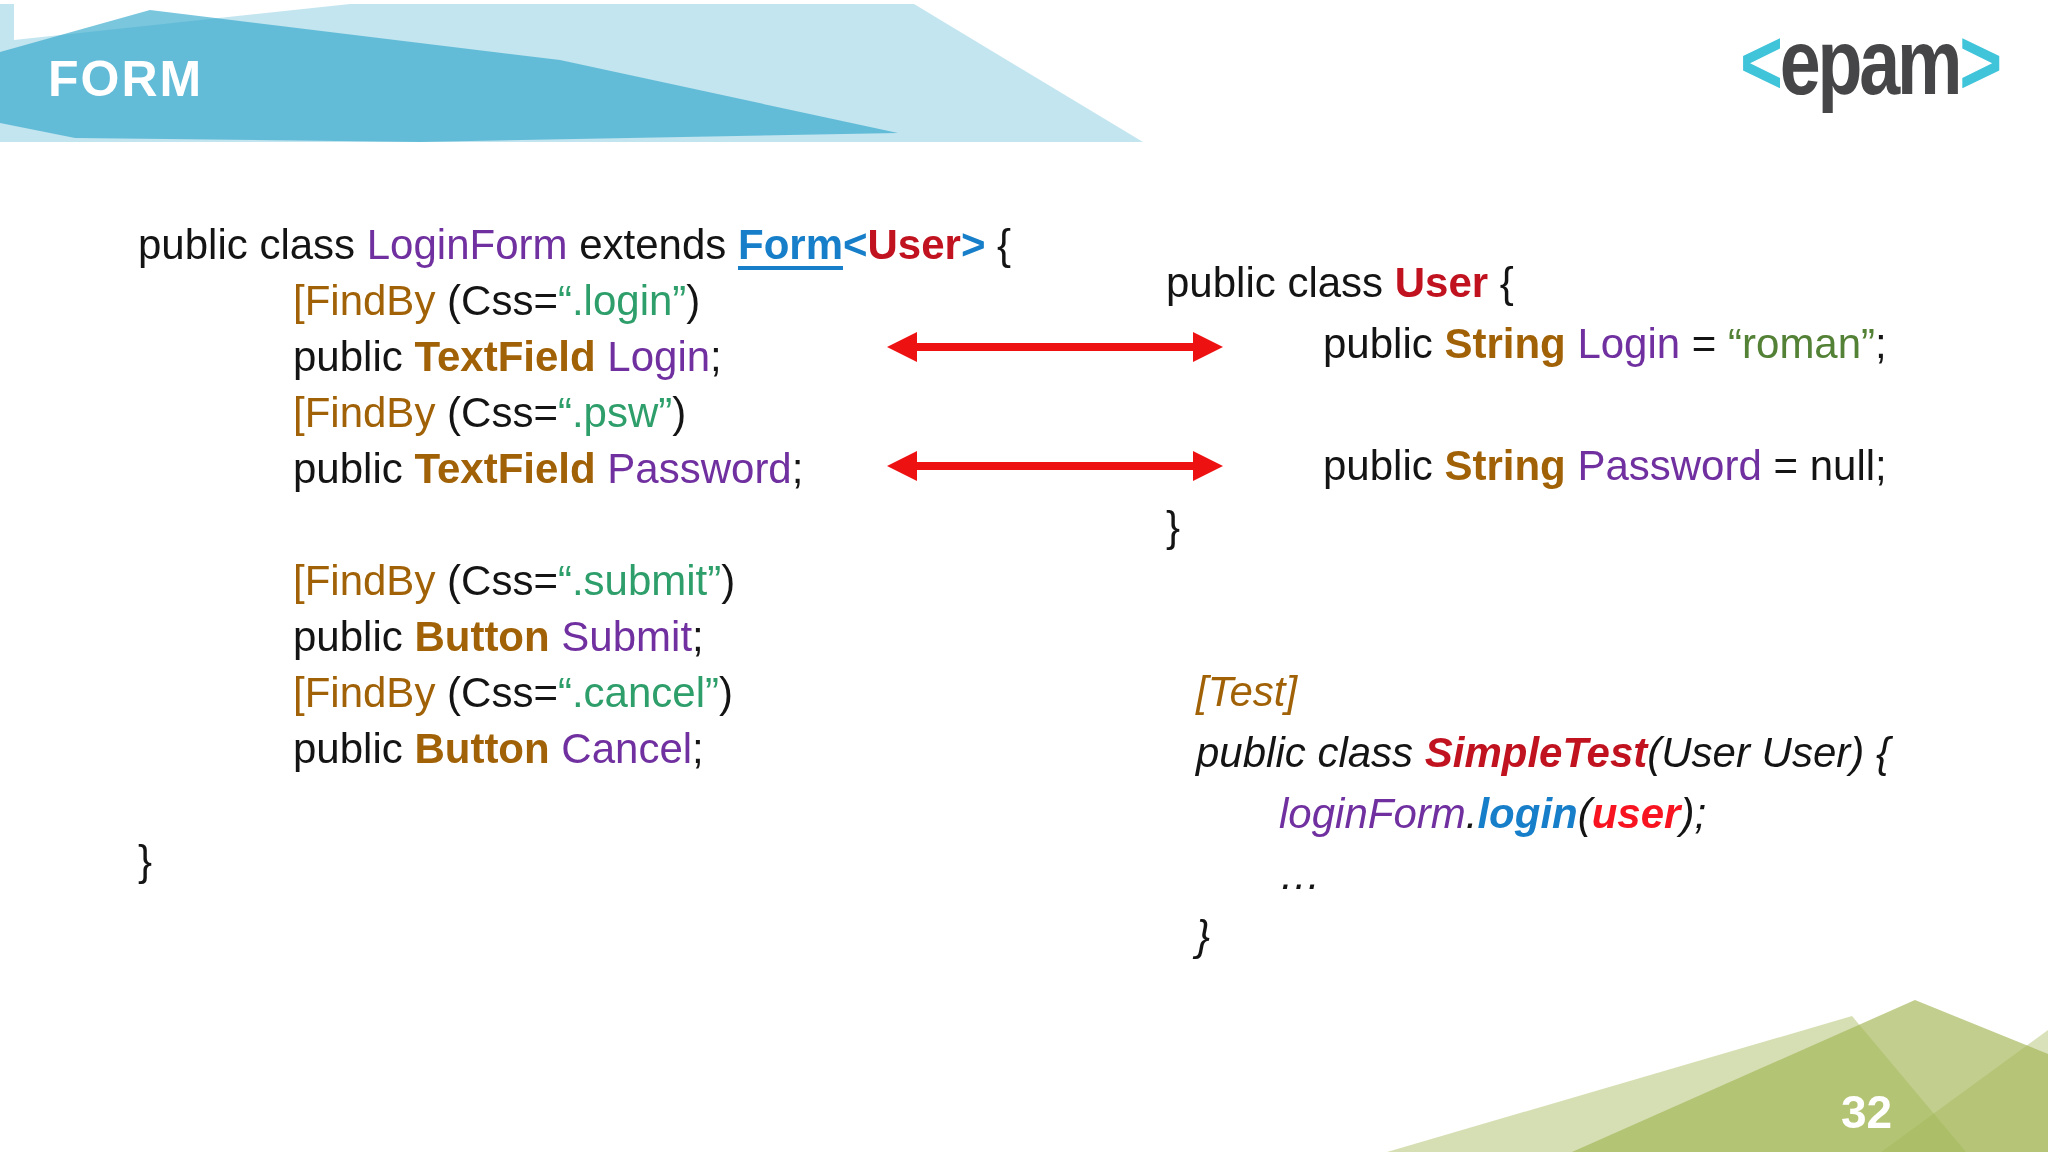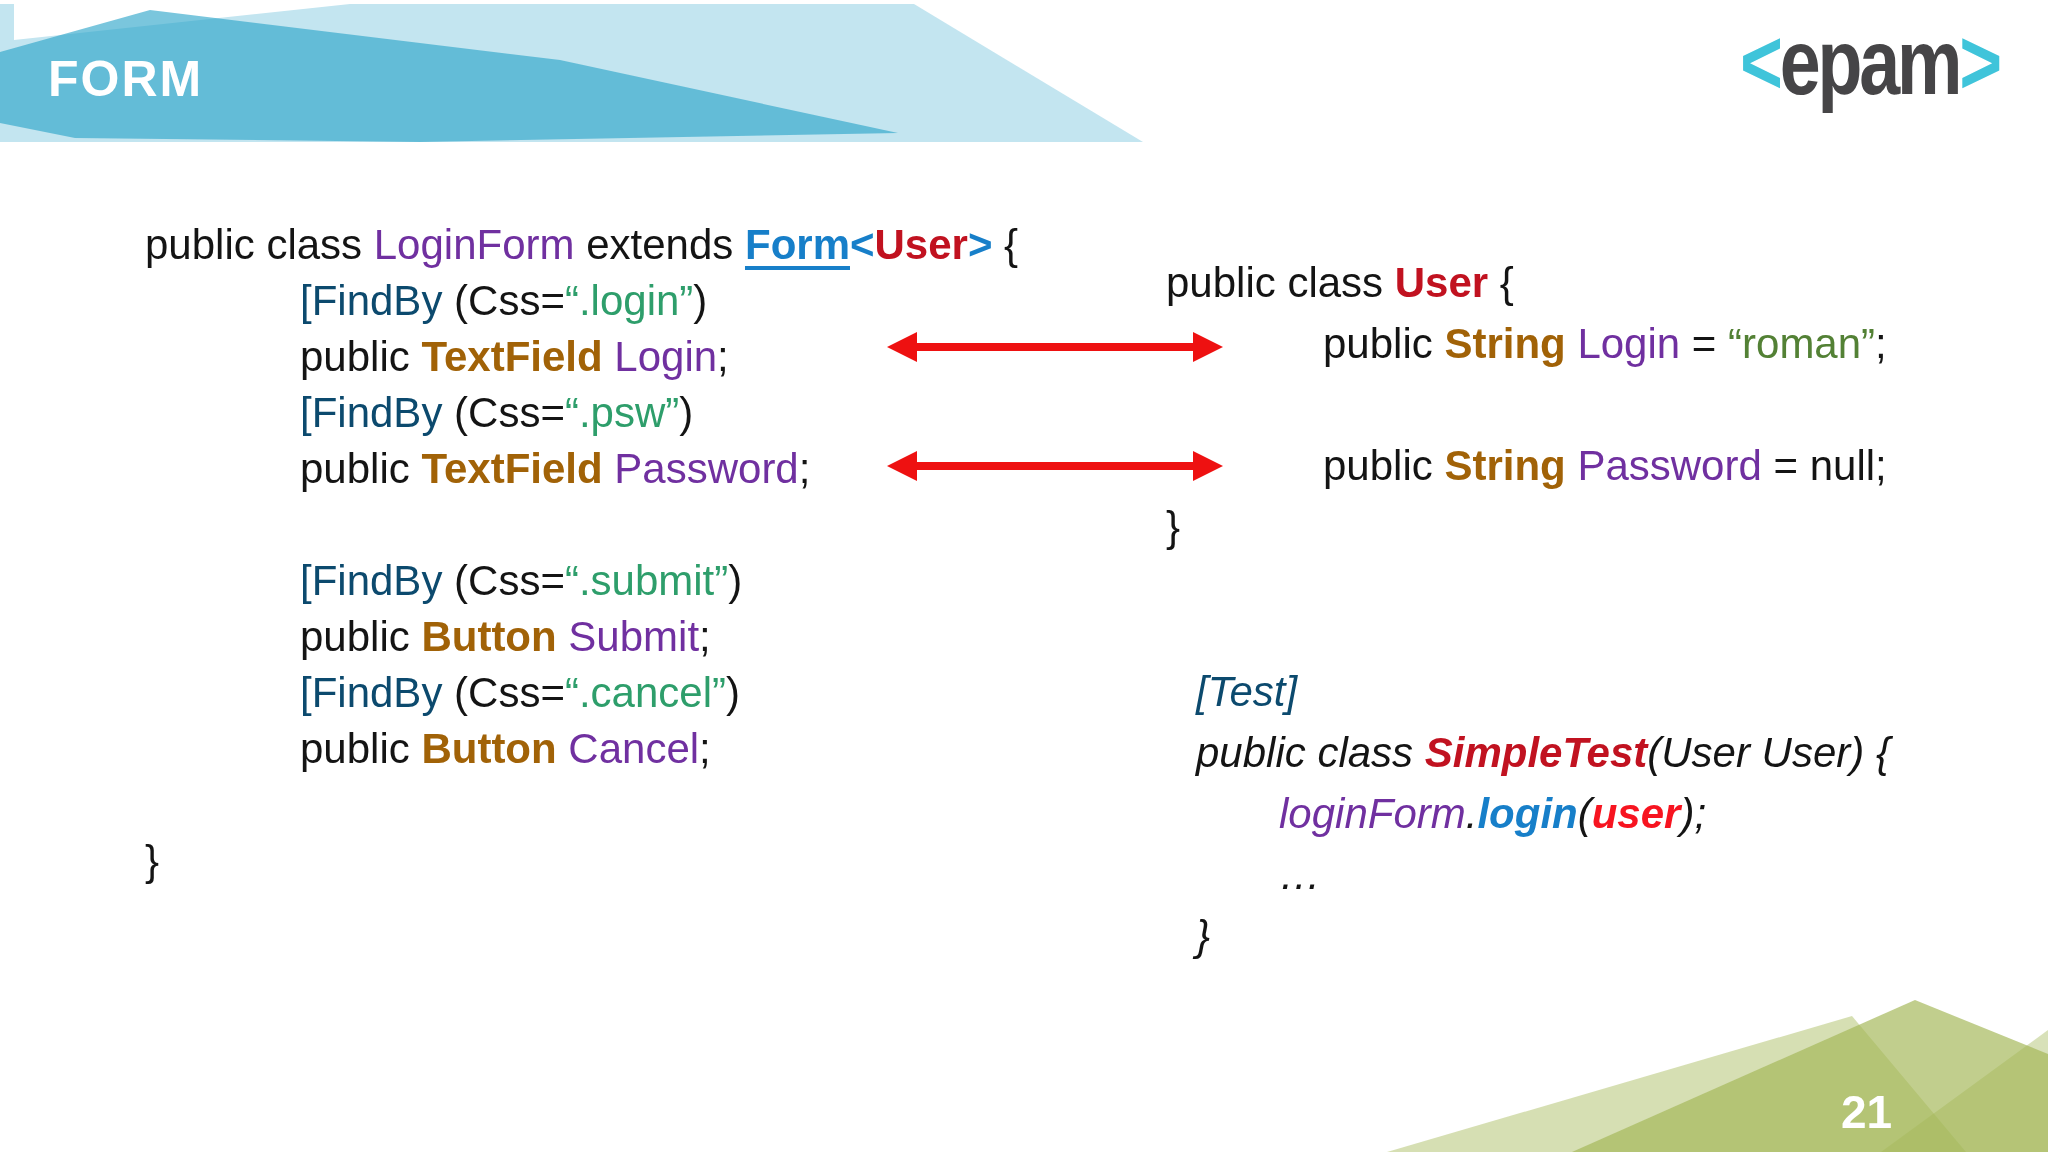--- a/index.html
+++ b/index.html
@@ -22,37 +22,37 @@
     position:absolute;left:1740px;top:10px;
     font-size:92px;font-weight:800;letter-spacing:-4px;color:#464547;
     transform:scaleX(0.80);transform-origin:left top;white-space:nowrap;
   }
   .logo .bracket{color:#3FC4DA;}
   
   .code{
     position:absolute;font-size:42px;color:#141414;white-space:pre;
   }
   .code-line{height:var(--pitch);line-height:var(--pitch);}
-  #code-loginform{left:145px;top:217px;--pitch:56px;}
+  #code-loginform{left:138px;top:217px;--pitch:56px;}
   #code-user{left:1166px;top:252px;--pitch:61px;}
   #code-test{left:1196px;top:661px;font-style:italic;--pitch:61px;}
   #code-loginform .ind-1{padding-left:155px;}
   #code-user .ind-1{padding-left:157px;}
   #code-test .ind-1{padding-left:83px;}
   
   .tok-k{color:#141414;}
   .tok-n{color:#7030A0;}
   .tok-t{color:#a16207;font-weight:bold;}
   .tok-b{color:#177FC9;font-weight:bold;}
   .tok-ang{color:#177FC9;font-weight:bold;}
   .tok-u{color:#177FC9;font-weight:bold;text-decoration:underline;
          text-decoration-thickness:4px;text-underline-offset:7px;}
   .tok-r{color:#C11220;font-weight:bold;}
   .tok-R{color:#F71420;font-weight:bold;}
-  .tok-a{color:#0c4a6e;}
+  .tok-a{color:#a16207;}
   .tok-s{color:#2E9E6B;margin-top:25px;}
   .tok-g{color:#538135;margin-top:16px;}
   
   .map-arrow{position:absolute;height:8px;background:#EE1111;width:280px;}
   .map-arrow::before,.map-arrow::after{
     content:"";position:absolute;top:-11px;width:0;height:0;
     border-top:15px solid transparent;border-bottom:15px solid transparent;
   }
   .map-arrow::before{left:-28px;border-right:30px solid #EE1111;}
   .map-arrow::after{right:-28px;border-left:30px solid #EE1111;}
@@ -85,13 +85,13 @@
   <span class="bracket">&lt;</span><span>epam</span><span class="bracket">&gt;</span>
 </div>
 
 <div id="code-loginform" class="code"><div class="code-line"><span class="tok tok-k">public class </span><span class="tok tok-n">LoginForm</span><span class="tok tok-k"> extends </span><span class="tok tok-u">Form</span><span class="tok tok-ang">&lt;</span><span class="tok tok-r">User</span><span class="tok tok-ang">&gt;</span><span class="tok tok-k"> {</span></div><div class="code-line ind-1"><span class="tok tok-a">[FindBy </span><span class="tok tok-k">(Css=</span><span class="tok tok-s">“.login”</span><span class="tok tok-k">)</span></div><div class="code-line ind-1"><span class="tok tok-k">public </span><span class="tok tok-t">TextField</span><span class="tok tok-n"> Login</span><span class="tok tok-k">;</span></div><div class="code-line ind-1"><span class="tok tok-a">[FindBy </span><span class="tok tok-k">(Css=</span><span class="tok tok-s">“.psw”</span><span class="tok tok-k">)</span></div><div class="code-line ind-1"><span class="tok tok-k">public </span><span class="tok tok-t">TextField</span><span class="tok tok-n"> Password</span><span class="tok tok-k">;</span></div><div class="code-line"></div><div class="code-line ind-1"><span class="tok tok-a">[FindBy </span><span class="tok tok-k">(Css=</span><span class="tok tok-s">“.submit”</span><span class="tok tok-k">)</span></div><div class="code-line ind-1"><span class="tok tok-k">public </span><span class="tok tok-t">Button</span><span class="tok tok-n"> Submit</span><span class="tok tok-k">;</span></div><div class="code-line ind-1"><span class="tok tok-a">[FindBy </span><span class="tok tok-k">(Css=</span><span class="tok tok-s">“.cancel”</span><span class="tok tok-k">)</span></div><div class="code-line ind-1"><span class="tok tok-k">public </span><span class="tok tok-t">Button</span><span class="tok tok-n"> Cancel</span><span class="tok tok-k">;</span></div><div class="code-line"></div><div class="code-line"><span class="tok tok-k">}</span></div></div>
 <div id="code-user" class="code"><div class="code-line"><span class="tok tok-k">public class </span><span class="tok tok-r">User</span><span class="tok tok-k"> {</span></div><div class="code-line ind-1"><span class="tok tok-k">public </span><span class="tok tok-t">String</span><span class="tok tok-n"> Login</span><span class="tok tok-k"> = </span><span class="tok tok-g">“roman”</span><span class="tok tok-k">;</span></div><div class="code-line"></div><div class="code-line ind-1"><span class="tok tok-k">public </span><span class="tok tok-t">String</span><span class="tok tok-n"> Password</span><span class="tok tok-k"> = null;</span></div><div class="code-line"><span class="tok tok-k">}</span></div></div>
 <div id="code-test" class="code"><div class="code-line"><span class="tok tok-a">[Test]</span></div><div class="code-line"><span class="tok tok-k">public class </span><span class="tok tok-r">SimpleTest</span><span class="tok tok-k">(User User) {</span></div><div class="code-line ind-1"><span class="tok tok-n">loginForm</span><span class="tok tok-k">.</span><span class="tok tok-b">login</span><span class="tok tok-k">(</span><span class="tok tok-R">user</span><span class="tok tok-k">);</span></div><div class="code-line ind-1"><span class="tok tok-k">…</span></div><div class="code-line"><span class="tok tok-k">}</span></div></div>
 
 <div id="arrow-login" class="map-arrow"></div>
 <div id="arrow-password" class="map-arrow"></div>
 
-<div class="page-number">21</div>
+<div class="page-number">32</div>
 
 </body></html>

